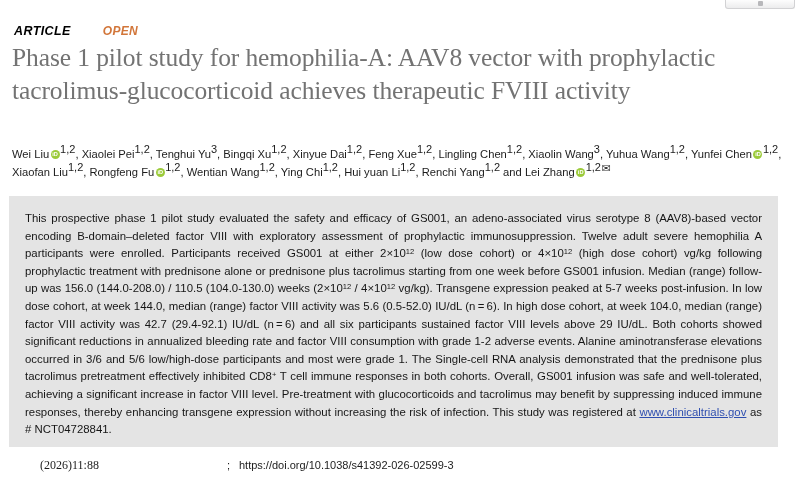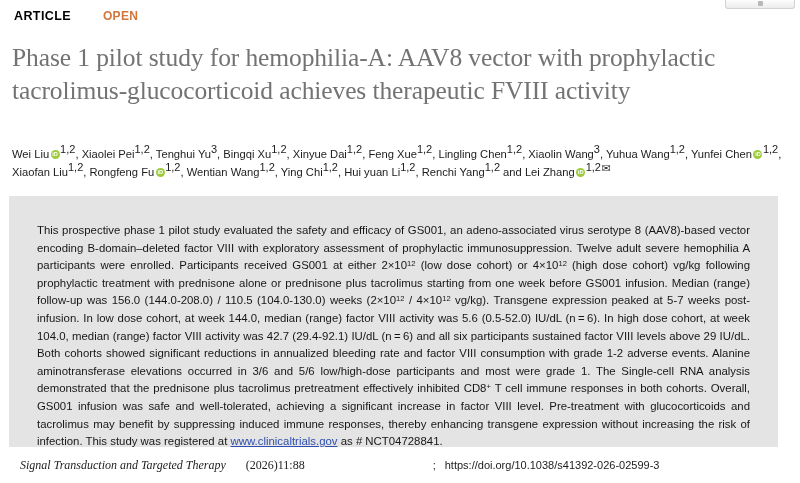--- a/index.html
+++ b/index.html
@@ -36,25 +36,26 @@
     width: 5px;
     height: 5px;
     margin-left: -2.5px;
     background: #b8b8bb;
     border-radius: 1px;
   }
 
   
   .kicker-row {
     position: absolute;
-    top: 9px;
+    top: 24px;
     left: 14px;
     display: flex;
     align-items: baseline;
     gap: 32px;
+    font-style: italic;
   }
   .kicker {
     font-size: 12.5px;
     font-weight: bold;
     letter-spacing: 0.4px;
     color: #000000;
   }
   .open-badge {
     font-size: 12px;
     font-weight: bold;
@@ -133,21 +134,21 @@
     height: 251px;
     background: #e4e4e4;
     box-sizing: border-box;
     padding: 14px 16px 10px 16px;
   }
   .abstract-text {
     font-size: 11.4px;
     line-height: 1.545;
     text-align: justify;
     color: #161616;
-    margin: 12px;
+    margin: 0;
   }
   .abstract-text sup {
     font-size: 7.6px;
     vertical-align: 0.42em;
     line-height: 0;
   }
   .abstract-text a.trial-link {
     color: #2f4fb0;
     text-decoration: underline;
   }
@@ -197,17 +198,16 @@
 
 <h1 class="title">Phase 1 pilot study for hemophilia-A: AAV8 vector with prophylactic tacrolimus-glucocorticoid achieves therapeutic FVIII activity</h1>
 
 <div class="authors"><span><span>Wei Liu</span><span class="orcid"></span><sup>1,2</sup><span>, </span></span><span><span>Xiaolei Pei</span><sup>1,2</sup><span>, </span></span><span><span>Tenghui Yu</span><sup>3</sup><span>, </span></span><span><span>Bingqi Xu</span><sup>1,2</sup><span>, </span></span><span><span>Xinyue Dai</span><sup>1,2</sup><span>, </span></span><span><span>Feng Xue</span><sup>1,2</sup><span>, </span></span><span><span>Lingling Chen</span><sup>1,2</sup><span>, </span></span><span><span>Xiaolin Wang</span><sup>3</sup><span>, </span></span><span><span>Yuhua Wang</span><sup>1,2</sup><span>, </span></span><span><span>Yunfei Chen</span><span class="orcid"></span><sup>1,2</sup><span>, </span></span><span><span>Xiaofan Liu</span><sup>1,2</sup><span>, </span></span><span><span>Rongfeng Fu</span><span class="orcid"></span><sup>1,2</sup><span>, </span></span><span><span>Wentian Wang</span><sup>1,2</sup><span>, </span></span><span><span>Ying Chi</span><sup>1,2</sup><span>, </span></span><span><span>Hui yuan Li</span><sup>1,2</sup><span>, </span></span><span><span>Renchi Yang</span><sup>1,2</sup><span> and </span></span><span><span>Lei Zhang</span><span class="orcid"></span><sup>1,2</sup><sup class="envelope">✉</sup></span></div>
 
 <div class="abstract-box">
   <p class="abstract-text"><span>This prospective phase 1 pilot study evaluated the safety and efficacy of GS001, an adeno-associated virus serotype 8 (AAV8)-based vector encoding B-domain–deleted factor VIII with exploratory assessment of prophylactic immunosuppression. Twelve adult severe hemophilia A participants were enrolled. Participants received GS001 at either 2×10</span><sup>12</sup><span> (low dose cohort) or 4×10</span><sup>12</sup><span> (high dose cohort) vg/kg following prophylactic treatment with prednisone alone or prednisone plus tacrolimus starting from one week before GS001 infusion. Median (range) follow-up was 156.0 (144.0-208.0) / 110.5 (104.0-130.0) weeks (2×10</span><sup>12</sup><span> / 4×10</span><sup>12</sup><span> vg/kg). Transgene expression peaked at 5-7 weeks post-infusion. In low dose cohort, at week 144.0, median (range) factor VIII activity was 5.6 (0.5-52.0) IU/dL (n = 6). In high dose cohort, at week 104.0, median (range) factor VIII activity was 42.7 (29.4-92.1) IU/dL (n = 6) and all six participants sustained factor VIII levels above 29 IU/dL. Both cohorts showed significant reductions in annualized bleeding rate and factor VIII consumption with grade 1-2 adverse events. Alanine aminotransferase elevations occurred in 3/6 and 5/6 low/high-dose participants and most were grade 1. The Single-cell RNA analysis demonstrated that the prednisone plus tacrolimus pretreatment effectively inhibited CD8</span><sup>+</sup><span> T cell immune responses in both cohorts. Overall, GS001 infusion was safe and well-tolerated, achieving a significant increase in factor VIII level. Pre-treatment with glucocorticoids and tacrolimus may benefit by suppressing induced immune responses, thereby enhancing transgene expression without increasing the risk of infection. This study was registered at </span><a class="trial-link">www.clinicaltrials.gov</a><span> as # NCT04728841.</span></p>
 </div>
 
 <div class="footer">
-  <span class="journal">Signal Transduction and Targeted Therapy</span>
   <span class="issue">(2026)11:88</span>
   <span class="semi">;</span>
   <span class="doi">https://doi.org/10.1038/s41392-026-02599-3</span>
 </div>
 
 </body></html>

